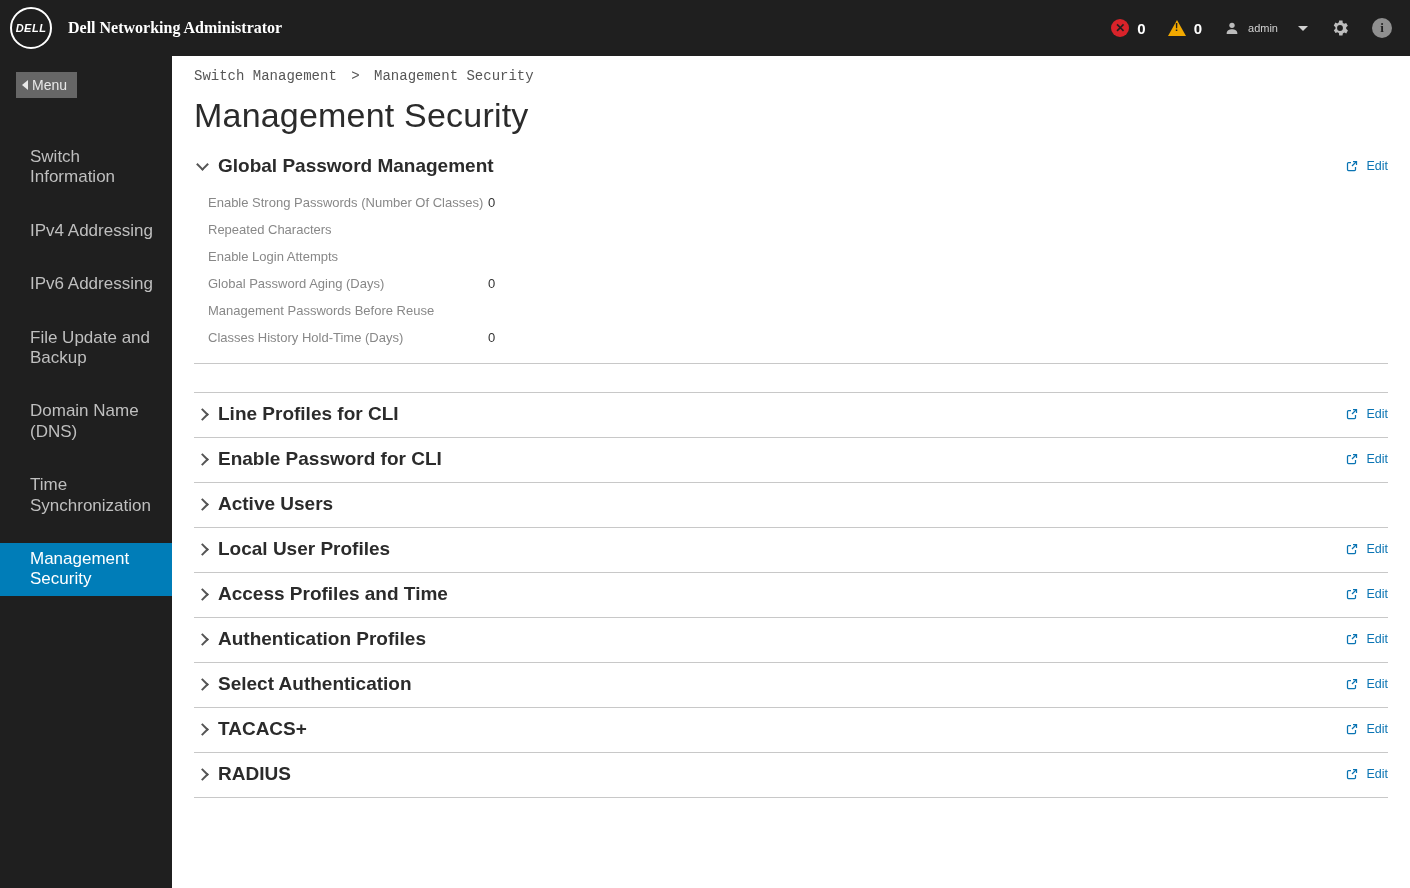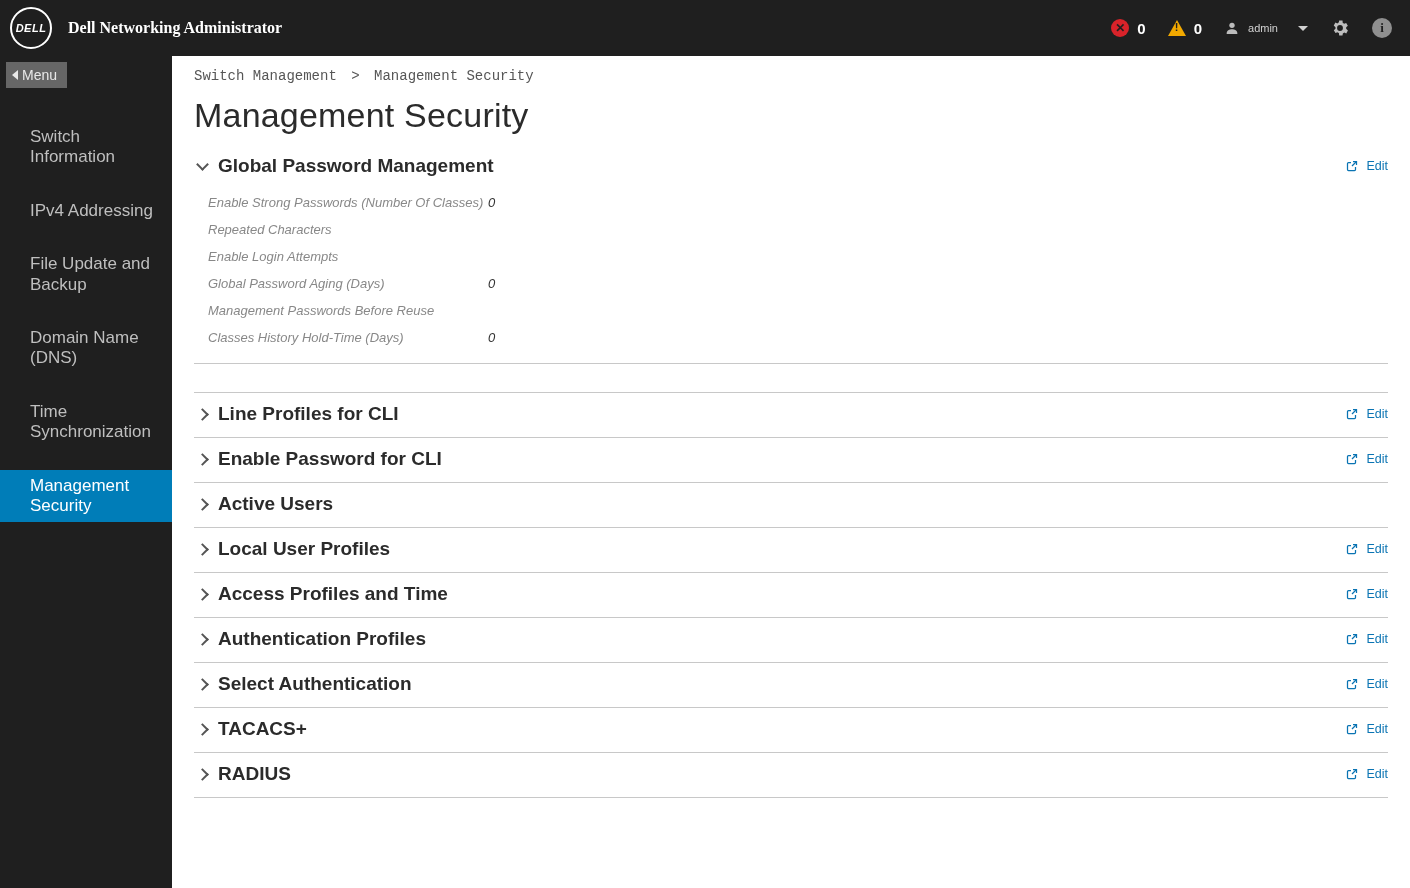--- a/index.html
+++ b/index.html
@@ -49,21 +49,21 @@
   }
 
   
   .body-row { display: flex; height: calc(888px - 56px); }
   .sidebar {
     width: 172px; background: #1f1f1f; flex-shrink: 0; color: #cfcfcf;
   }
   .menu-pill {
     display: inline-flex; align-items: center; gap: 4px;
     background: #666; color: #e8e8e8; font-size: 14px; padding: 1px 10px 1px 6px;
-    margin: 6px; height: 26px;
+    margin: 16px; height: 26px;
   }
   .menu-pill .chev-l {
     width: 0; height: 0; border-top: 5px solid transparent; border-bottom: 5px solid transparent;
     border-right: 6px solid #e8e8e8;
   }
   .side-list { list-style: none; padding-top: 6px; }
   .side-item {
     padding: 6px 10px 6px 30px; font-size: 17px; line-height: 1.2; color: #bfbfbf; cursor: pointer; margin-top: 21px;
   }
   .side-item.active { background: #007db8; color: #fff; }
@@ -79,21 +79,21 @@
     display: flex; align-items: center; padding: 10px 0 12px 0; gap: 8px;
   }
   .section-header .chev {
     width: 16px; display: inline-flex; justify-content: center; color: #555;
   }
   .section-title { font-size: 19px; font-weight: bold; color: #2b2b2b; flex: 0 0 auto; }
   .section-actions { margin-left: auto; display: flex; align-items: center; gap: 8px; font-size: 12.5px; color: #0a74b3; }
   .section-actions .popout svg { display: block; }
   .section-actions a { color: #0a74b3; text-decoration: none; cursor: pointer; }
 
-  .fields { padding: 0 0 12px 14px; font-style: italic; }
+  .fields { padding: 0 0 12px 14px; }
   .field-row { display: flex; align-items: center; font-size: 13px; padding: 6px 0; }
   .field-label { width: 280px; color: #888; }
   .field-value { color: #333; font-weight: 500; }
 
   
   .chev-right::before {
     content: ""; display: inline-block; width: 7px; height: 7px;
     border-top: 2px solid #555; border-right: 2px solid #555;
     transform: rotate(45deg);
   }
@@ -141,20 +141,21 @@
 <div class="body-row">
 
   <div class="sidebar">
     <div class="menu-pill">
       <span class="chev-l"></span>
       <span>Menu</span>
     </div>
     <ul class="side-list" id="side-list">
         <li class="side-item"><span>Switch Information</span></li>
         <li class="side-item"><span>IPv4 Addressing</span></li>
+        <li class="side-item"><span>IPv6 Addressing</span></li>
         <li class="side-item"><span>File Update and Backup</span></li>
         <li class="side-item"><span>Domain Name (DNS)</span></li>
         <li class="side-item"><span>Time Synchronization</span></li>
         <li class="side-item active"><span>Management Security</span></li>
       </ul>
   </div>
 
   <div class="main">
     <div class="breadcrumb">
       <span>Switch Management</span>

